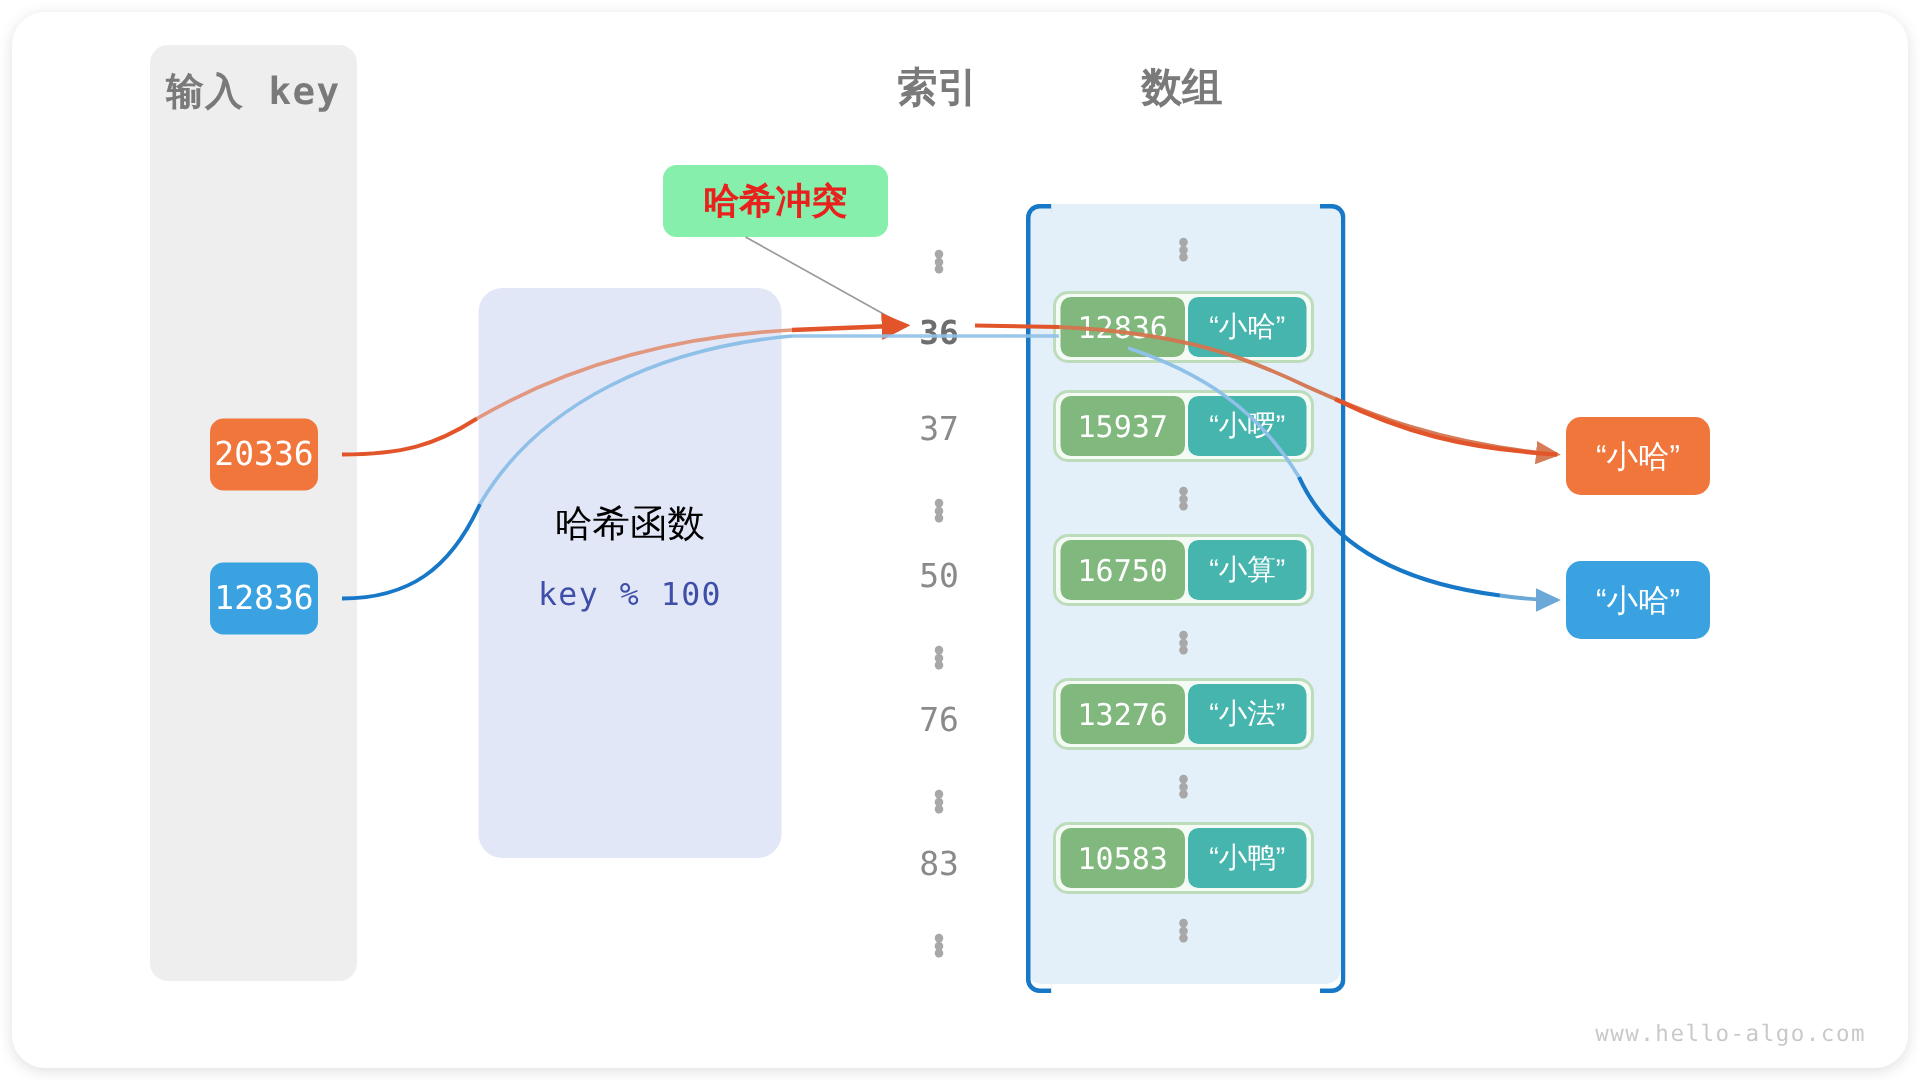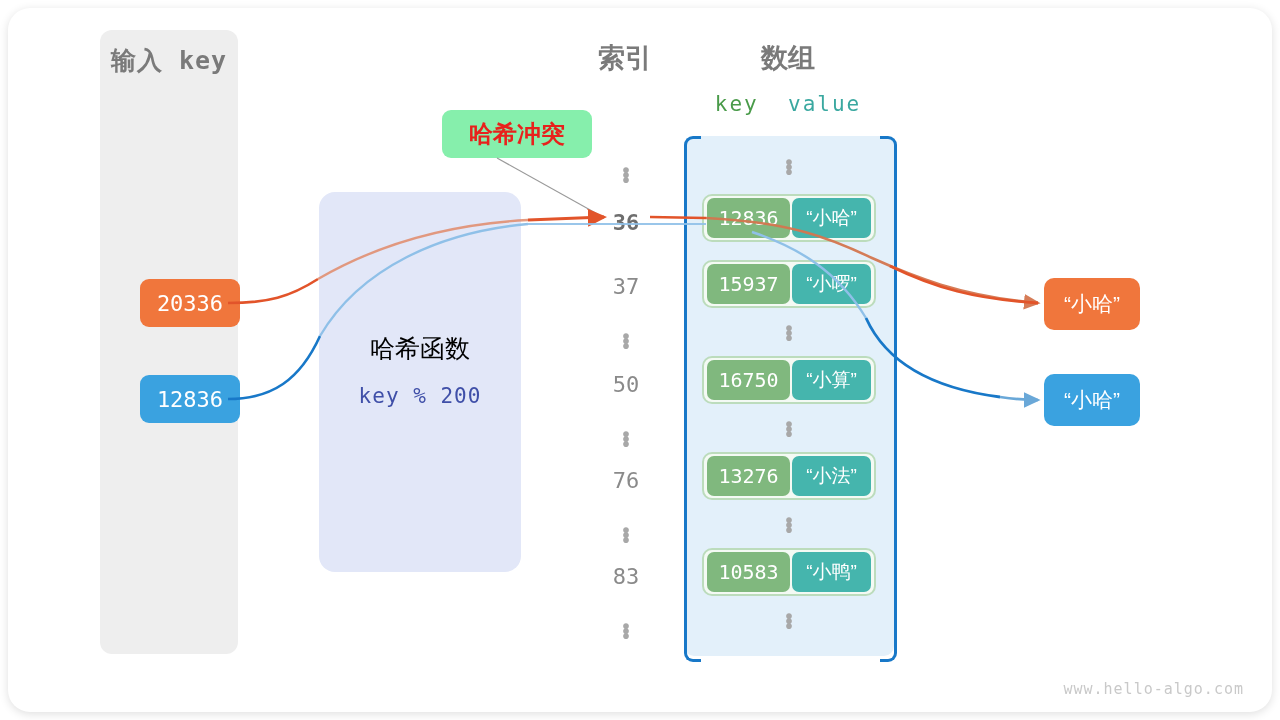--- a/index.html
+++ b/index.html
@@ -40,21 +40,21 @@
   }
   #hash-expr{
     position:absolute;left:0;top:192px;width:100%;text-align:center;
     font-size:21px;color:#3f4fa8;
     font-family:"DejaVu Sans Mono","Liberation Mono",monospace;
     letter-spacing:1px;
   }
 
   
   .keychip{
-    position:absolute;width:100px;height:48px;border-radius:9px;
+    position:absolute;width:72px;height:48px;border-radius:9px;
     color:#ffffff;font-size:22px;display:flex;align-items:center;justify-content:center;
     font-family:"DejaVu Sans Mono","Liberation Mono",monospace;
   }
   #key-0{left:140px;top:279px;background:#f0763c;}
   #key-1{left:140px;top:375px;background:#3aa2e0;}
 
   
   .valchip{
     position:absolute;width:96px;height:52px;border-radius:10px;
     color:#ffffff;font-size:21px;display:flex;align-items:center;justify-content:center;
@@ -157,32 +157,31 @@
 
   <div class="outer-card"></div>
 
   <div class="side-panel" id="input-panel">
     <div class="panel-title">输入 key</div>
   </div>
 
 
   <div id="hash-panel">
     <div id="hash-title">哈希函数</div>
-    <div id="hash-expr">key % 200</div>
+    <div id="hash-expr">key % 100</div>
   </div>
 
   <div class="keychip" id="key-0">20336</div>
   <div class="keychip" id="key-1">12836</div>
 
   <div class="valchip" id="out-0">“小哈”</div>
   <div class="valchip" id="out-1">“小哈”</div>
 
   <div id="col-index-title">索引</div>
   <div id="col-array-title">数组</div>
-  <div id="kv-head"><span class="k">key</span>&nbsp;&nbsp;<span class="v">value</span></div>
 
   <div id="array-box"></div>
   <div class="bracket" id="bracket-left"></div>
   <div class="bracket" id="bracket-right"></div>
 
   <div id="index-col">
       <div class="dots" style="top: 28px;">
         <span>•</span>
         <span>•</span>
         <span>•</span>

